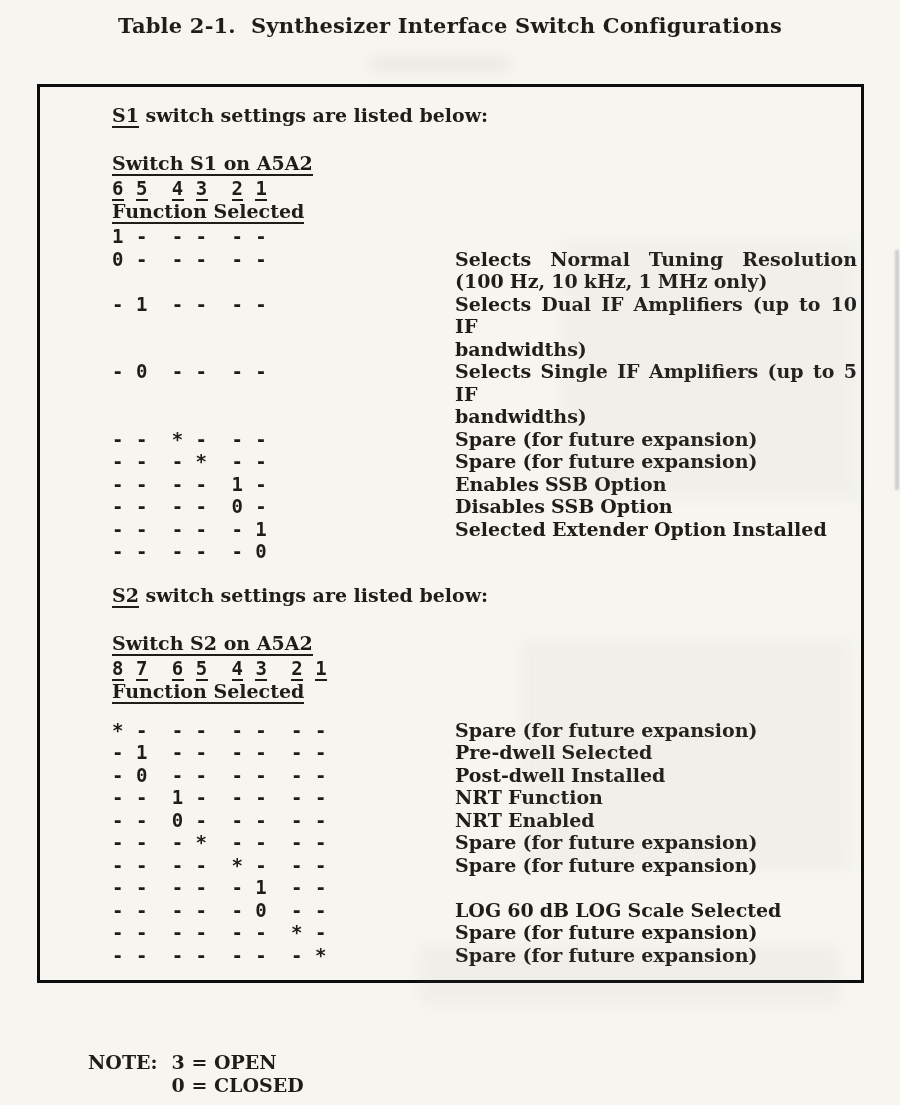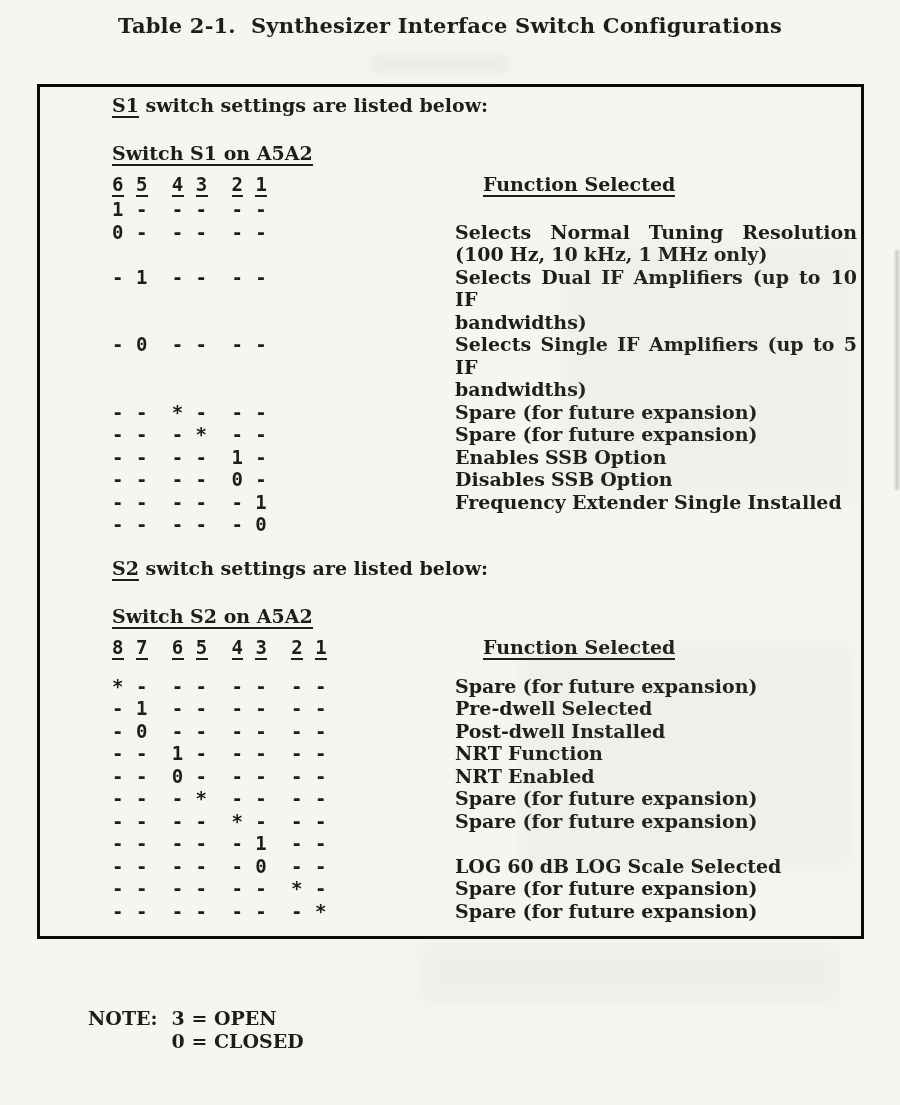--- a/index.html
+++ b/index.html
@@ -20,31 +20,31 @@
   .a4{left:420px;top:945px;width:420px;height:60px;opacity:.06;}
   .edge{position:absolute;right:1px;top:250px;width:4px;height:240px;background:#555;opacity:.25;filter:blur(1px);}
 
   .title{
     text-align:center;font-size:21px;line-height:24px;
     padding-top:14px;white-space:pre;letter-spacing:.2px;
   }
   .box{
     margin:46px 36px 0 37px;
     border:3px solid #0c0c0c;
-    padding:7px 4px 14px 72px;
+    padding:17px 4px 14px 72px;
     box-sizing:border-box;
     background:transparent;
   }
   .u{border-bottom:2px solid #1f1d1a;}
   .intro{margin:0 0 26px 0;font-size:19px;line-height:22px;}
-  .row{display:flex;gap:28px;}
+  .row{display:flex;}
   .cell-left{width:343px;flex:none;}
   .cell-right{flex:1;max-width:408px;}
   .caption-row{font-size:19px;line-height:23px;}
-  .header-row{font-size:19px;line-height:23px;margin-top:8px;margin-bottom:2px;}
+  .header-row{font-size:19px;line-height:23px;margin-top:2px;margin-bottom:2px;flex-direction:column;}
   .digits{
     font-family:"DejaVu Sans Mono","Liberation Mono",monospace;
     font-weight:700;white-space:pre;font-size:19px;letter-spacing:.5px;
   }
   .rows{margin:0;}
   .drow{display:flex;line-height:22.5px;font-size:19px;}
   .pattern{
     font-family:"DejaVu Sans Mono","Liberation Mono",monospace;
     font-weight:700;white-space:pre;letter-spacing:.5px;
   }
@@ -126,21 +126,21 @@
           </div>
           <div class="drow">
             <div class="cell-left pattern">- -  - -  0 -</div>
             <div class="cell-right func">
               <div class="func-line">Disables SSB Option</div>
             </div>
           </div>
           <div class="drow">
             <div class="cell-left pattern">- -  - -  - 1</div>
             <div class="cell-right func">
-              <div class="func-line">Frequency Extender Single Installed</div>
+              <div class="func-line">Selected Extender Option Installed</div>
             </div>
           </div>
           <div class="drow">
             <div class="cell-left pattern">- -  - -  - 0</div>
           </div>
         </div>
     </section>
 
     <section class="s2sec" data-section="s2">
       <p class="intro"><span class="u">S2</span><span> switch settings are listed below:</span></p>

